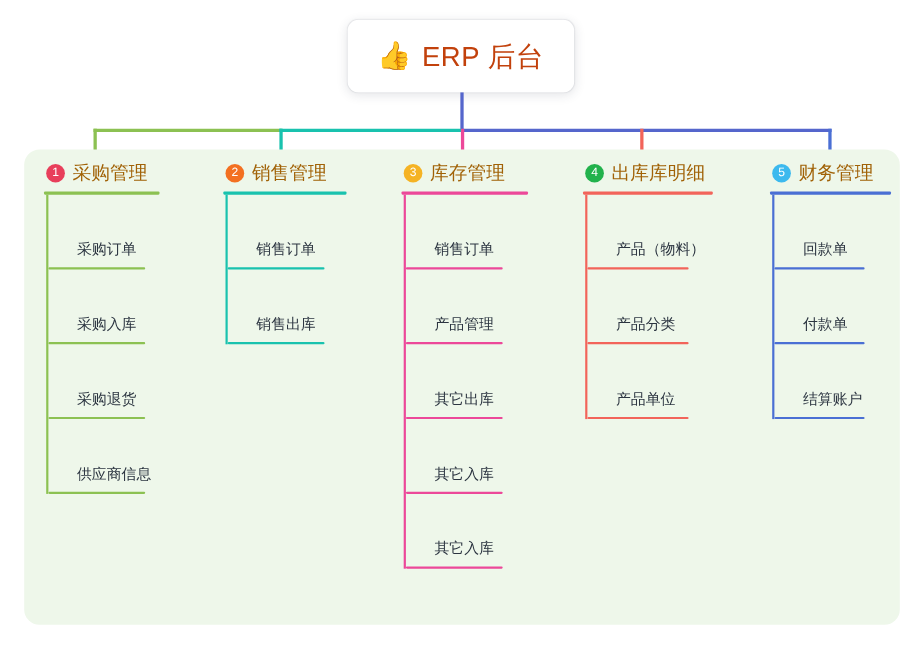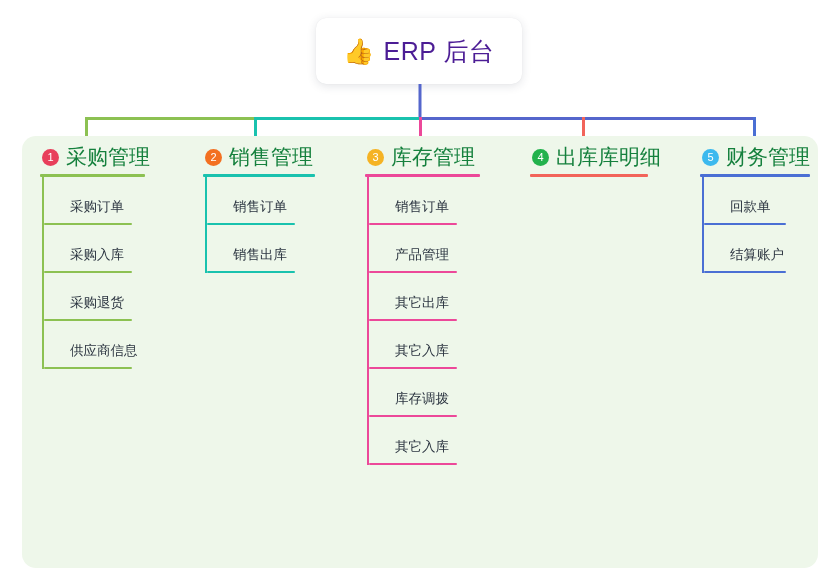--- a/index.html
+++ b/index.html
@@ -32,21 +32,21 @@
     gap: 9px;
     box-sizing: border-box;
   }
   #root-card .thumb {
     font-size: 25px;
     line-height: 1;
     display: block;
   }
   #root-card .root-title {
     font-size: 25px;
-    color: #4c1d95;
+    color: #c2410c;
     letter-spacing: 0.5px;
     white-space: nowrap;
   }
 
   
   #connectors {
     position: absolute;
     left: 0;
     top: 0;
     width: 839px;
@@ -83,22 +83,22 @@
     height: 17px;
     border-radius: 50%;
     color: #ffffff;
     font-size: 11px;
     line-height: 17px;
     text-align: center;
     flex: 0 0 auto;
     font-family: "Liberation Sans", sans-serif;
   }
   .col-title {
-    font-size: 21px;
-    color: #15803d;
+    font-size: 17px;
+    color: #a16207;
     white-space: nowrap;
   }
   .head-rule {
     height: 3px;
     margin-top: 6px;
     border-radius: 1px;
   }
 
   
   .items {
@@ -107,21 +107,21 @@
   }
   .spine {
     position: absolute;
     left: 2px;
     top: 0;
     bottom: 0;
     width: 2px;
   }
   .item {
     position: relative;
-    height: 48px;
+    height: 68px;
     box-sizing: border-box;
   }
   .item-label {
     position: absolute;
     left: 28px;
     bottom: 9px;
     font-size: 13.5px;
     color: #2b3440;
     white-space: nowrap;
   }
@@ -223,47 +223,62 @@
         </div>
         <div class="item">
           <span class="item-label">其它出库</span>
           <div class="item-rule" style="background: rgb(236, 72, 153); width: 88px;"></div>
         </div>
         <div class="item">
           <span class="item-label">其它入库</span>
           <div class="item-rule" style="background: rgb(236, 72, 153); width: 88px;"></div>
         </div>
         <div class="item">
-          <span class="item-label">库存调拨</span>
-          <div class="item-rule" style="background: rgb(236, 72, 153); width: 88px;"></div>
-        </div>
-        <div class="item">
           <span class="item-label">其它入库</span>
           <div class="item-rule" style="background: rgb(236, 72, 153); width: 88px;"></div>
         </div>
       </div>
     </div>
     <div class="column" style="left: 530px;">
       <div class="col-head">
         <span class="badge" style="background: rgb(34, 178, 76);">4</span>
         <span class="col-title">出库库明细</span>
       </div>
       <div class="head-rule" style="background: rgb(242, 100, 90); width: 118px;"></div>
+      <div class="items">
+        <div class="spine" style="background: rgb(242, 100, 90);"></div>
+        <div class="item">
+          <span class="item-label">产品（物料）</span>
+          <div class="item-rule" style="background: rgb(242, 100, 90); width: 92px;"></div>
+        </div>
+        <div class="item">
+          <span class="item-label">产品分类</span>
+          <div class="item-rule" style="background: rgb(242, 100, 90); width: 92px;"></div>
+        </div>
+        <div class="item">
+          <span class="item-label">产品单位</span>
+          <div class="item-rule" style="background: rgb(242, 100, 90); width: 92px;"></div>
+        </div>
+      </div>
     </div>
     <div class="column" style="left: 700px;">
       <div class="col-head">
         <span class="badge" style="background: rgb(60, 185, 238);">5</span>
         <span class="col-title">财务管理</span>
       </div>
       <div class="head-rule" style="background: rgb(74, 111, 212); width: 110px;"></div>
       <div class="items">
         <div class="spine" style="background: rgb(74, 111, 212);"></div>
         <div class="item">
           <span class="item-label">回款单</span>
           <div class="item-rule" style="background: rgb(74, 111, 212); width: 82px;"></div>
         </div>
         <div class="item">
+          <span class="item-label">付款单</span>
+          <div class="item-rule" style="background: rgb(74, 111, 212); width: 82px;"></div>
+        </div>
+        <div class="item">
           <span class="item-label">结算账户</span>
           <div class="item-rule" style="background: rgb(74, 111, 212); width: 82px;"></div>
         </div>
       </div>
     </div>
   </div>
 
 </body></html>

